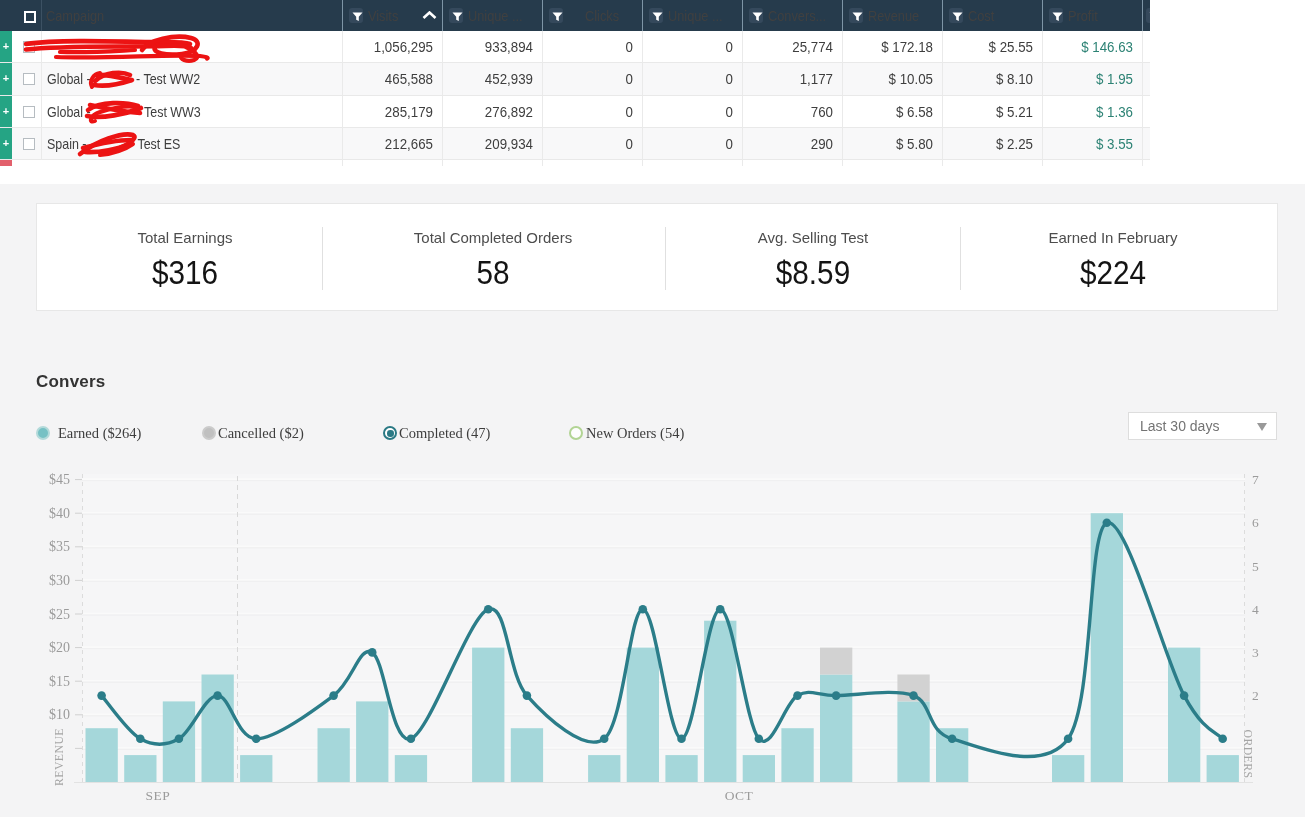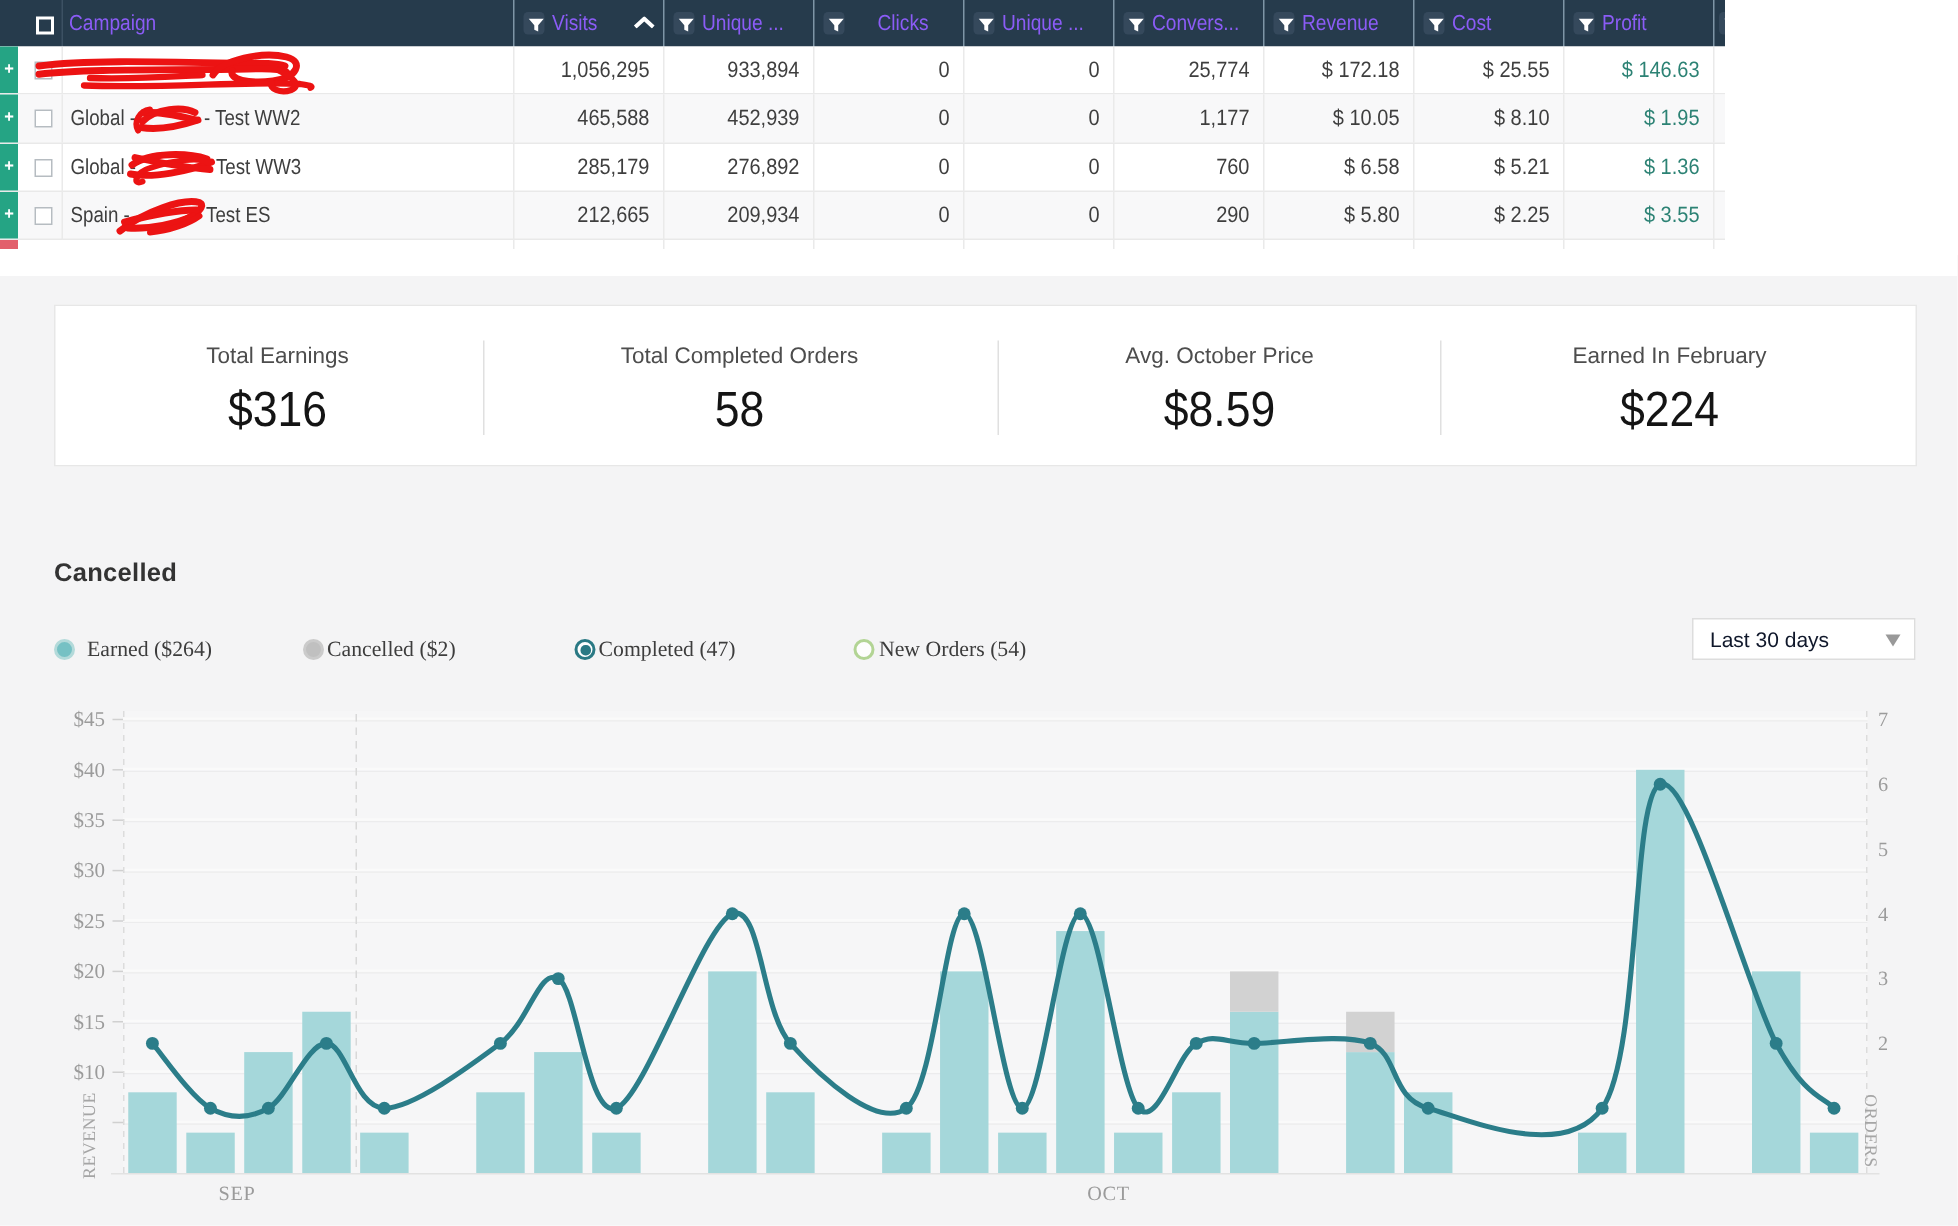--- a/index.html
+++ b/index.html
@@ -2,21 +2,21 @@
 <html><head>
 <meta charset="utf-8">
 <style>
 html,body{margin:0;padding:0;}
 body{width:1305px;height:817px;position:relative;background:#fff;font-family:"Liberation Sans",sans-serif;overflow:hidden;}
 .graybg{position:absolute;left:0;top:184px;width:1305px;height:633px;background:#f4f4f5;}
 
 .tablewrap{position:absolute;left:0;top:0;width:1150px;height:167px;background:#fff;}
 .thead{position:absolute;left:0;top:0;width:1150px;height:31px;background:#263b4c;}
 .hsep{position:absolute;top:0;width:1px;height:31px;background:#7e95a6;}
-.hcell{position:absolute;top:0;height:31px;color:#8b5cf6;font-size:14.5px;display:flex;align-items:center;}
+.hcell{position:absolute;top:0;height:31px;color:#404040;font-size:14.5px;display:flex;align-items:center;}
 .hcell span.ht{transform:scaleX(0.88);transform-origin:0 50%;display:inline-block;white-space:nowrap;}
 .ficon{display:inline-block;width:14px;height:15px;background:#35495c;border-radius:3px;margin-right:4.5px;position:relative;flex:none;}
 .ficon svg{position:absolute;left:2.5px;top:3.5px;}
 .hchk{position:absolute;left:24px;top:11px;width:8px;height:8px;border:2px solid #fff;background:transparent;}
 .row{position:absolute;left:0;width:1150px;height:32px;border-bottom:1px solid #e9e9e9;}
 .acc{position:absolute;left:0;top:0;width:12px;height:32px;background:#25a484;color:#fff;font-size:11px;font-weight:bold;text-align:center;line-height:31px;}
 .rchk{position:absolute;left:23px;top:10px;width:10px;height:10px;border:1px solid #b6bcc1;background:#fff;}
 .cname{position:absolute;top:0;height:32px;line-height:32px;font-size:14.5px;color:#3e3e3e;white-space:pre;transform:scaleX(0.86);transform-origin:0 0;}
 .num{position:absolute;top:0;height:32px;line-height:32px;font-size:14.8px;color:#3e3e3e;text-align:right;transform:scaleX(0.9);transform-origin:100% 0;}
 .vsep{position:absolute;top:0;width:1px;height:32px;background:#eaeaea;}
@@ -24,21 +24,21 @@
 
 .card{position:absolute;left:36px;top:203px;width:1240px;height:106px;background:#fff;border:1px solid #e7e7e7;}
 .cdiv{position:absolute;top:23px;width:1px;height:63px;background:#e0e0e0;}
 .clabel{position:absolute;top:229px;font-size:15px;color:#4d4d4d;transform:translateX(-50%);white-space:nowrap;}
 .cval{position:absolute;top:256px;font-size:33px;line-height:33px;color:#141414;text-align:center;transform:translateX(-50%) scaleX(0.9);white-space:nowrap;}
 
 .ovh{position:absolute;left:36px;top:372px;font-size:17px;font-weight:bold;color:#333;letter-spacing:0.2px;}
 .radio{position:absolute;top:426px;width:10px;height:10px;border-radius:50%;}
 .rlabel{position:absolute;top:425px;font-family:"Liberation Serif",serif;font-size:14.5px;color:#3d3d3d;white-space:nowrap;}
 .dd{position:absolute;left:1128px;top:412px;width:147px;height:26px;background:#fff;border:1px solid #ddd;}
-.ddtext{position:absolute;left:11px;top:5px;font-size:14px;color:#0f172a;}
+.ddtext{position:absolute;left:11px;top:5px;font-size:14px;color:#737373;}
 .ddcaret{position:absolute;right:9px;top:10px;width:0;height:0;border-left:5.5px solid transparent;border-right:5.5px solid transparent;border-top:8px solid #999;}
 </style>
 </head>
 <body>
 <div class="graybg"></div>
 
 <div class="tablewrap">
   <div class="thead"></div>
   <div class="hchk"></div>
   <div class="hsep" style="left:41px;background:#3c5163;"></div>
@@ -239,26 +239,26 @@
 
 <div class="card">
   <div class="cdiv" style="left:285px;"></div>
   <div class="cdiv" style="left:628px;"></div>
   <div class="cdiv" style="left:923px;"></div>
 </div>
 <div class="clabel" style="left:185px;">Total Earnings</div>
 <div class="cval" style="left:185px;">$316</div>
 <div class="clabel" style="left:493px;">Total Completed Orders</div>
 <div class="cval" style="left:493px;">58</div>
-<div class="clabel" style="left:813px;">Avg. October Price</div>
+<div class="clabel" style="left:813px;">Avg. Selling Test</div>
 <div class="cval" style="left:813px;">$8.59</div>
 <div class="clabel" style="left:1113px;">Earned In February</div>
 <div class="cval" style="left:1113px;">$224</div>
 
-<div class="ovh">Cancelled</div>
+<div class="ovh">Convers</div>
 <div class="radio" style="left:36px;border:2px solid #b3dada;background:#76c1c4;"></div>
 <div class="rlabel" style="left:58px;">Earned ($264)</div>
 <div class="radio" style="left:202px;border:2px solid #cbcbcb;background:#c0c0c0;"></div>
 <div class="rlabel" style="left:218px;">Cancelled ($2)</div>
 <div class="radio" style="left:383px;border:2.5px solid #2a7984;background:#fff;"></div>
 <div style="position:absolute;left:387.3px;top:430.3px;width:6.5px;height:6.5px;border-radius:50%;background:#2a7984;"></div>
 <div class="rlabel" style="left:399px;">Completed (47)</div>
 <div class="radio" style="left:569px;border:2px solid #b2d494;background:#fdfdfd;"></div>
 <div class="rlabel" style="left:586px;">New Orders (54)</div>
 <div class="dd">

